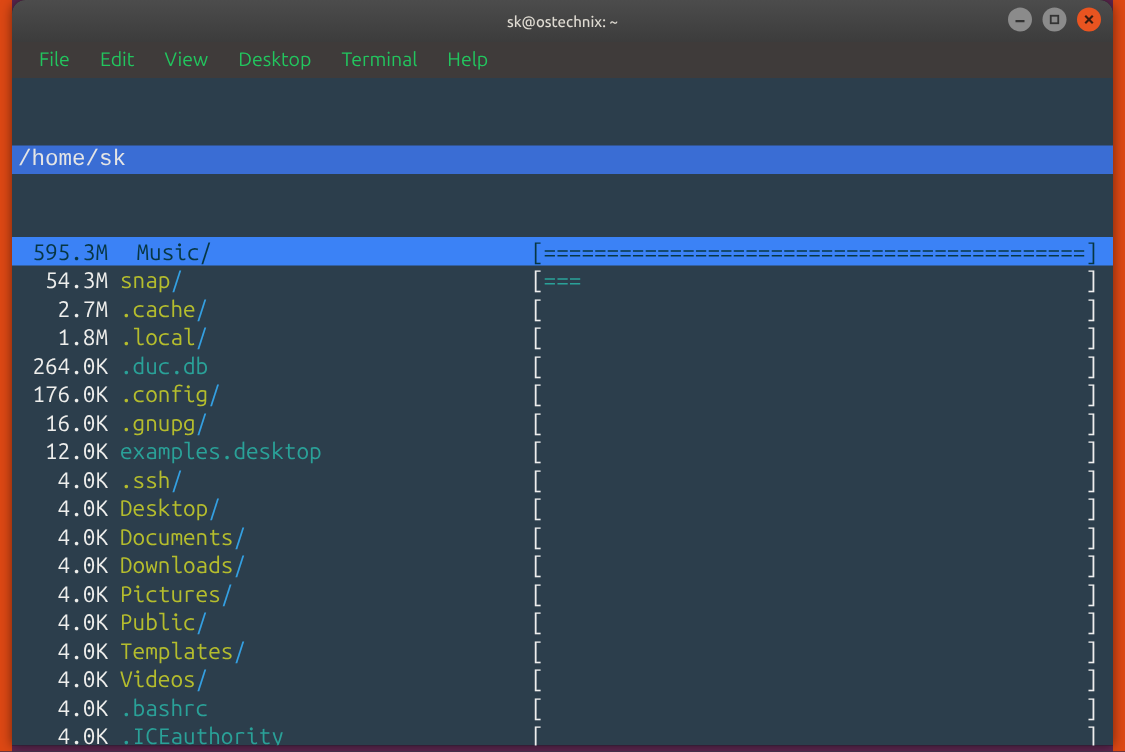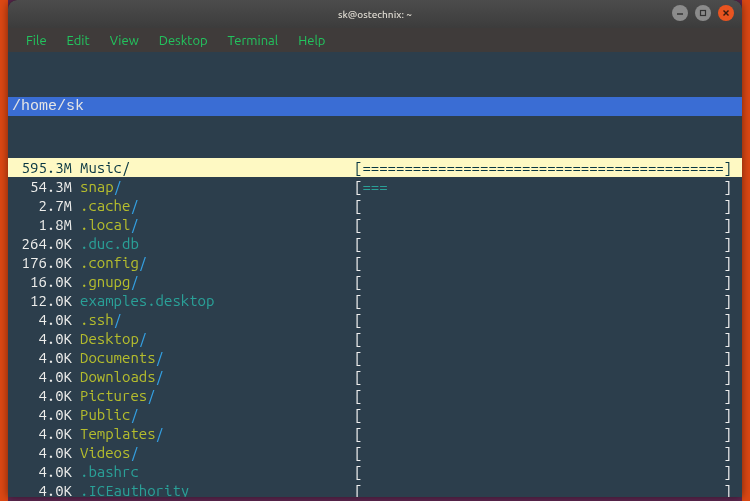--- a/index.html
+++ b/index.html
@@ -94,24 +94,25 @@
       color: #e5e5e5;
       padding: 0 4px;
       margin: 4px -4px;
       font-family: Liberation Mono, monospace;
     }
     .row {
       display: flex;
       align-items: baseline;
     }
     .row.selected {
-      background: #fef9c3;
+      background: #3b82f6;
       color: #073642;
       margin: 0 -4px;
       padding: 0 4px;
+      gap: 11px;
     }
     .size { width: 60px; text-align: right; color: #eeeeec; }
     .row.selected .size { color: #073642; }
     .name { margin-left: 8px; }
     .dir { color: #b5bd2d; }
     .slash { color: #34a0e2; }
     .file { color: #2aa198; }
     .row.selected .dir, .row.selected .slash, .row.selected .file { color: #073642; }
     .bar-area {
       position: absolute;

